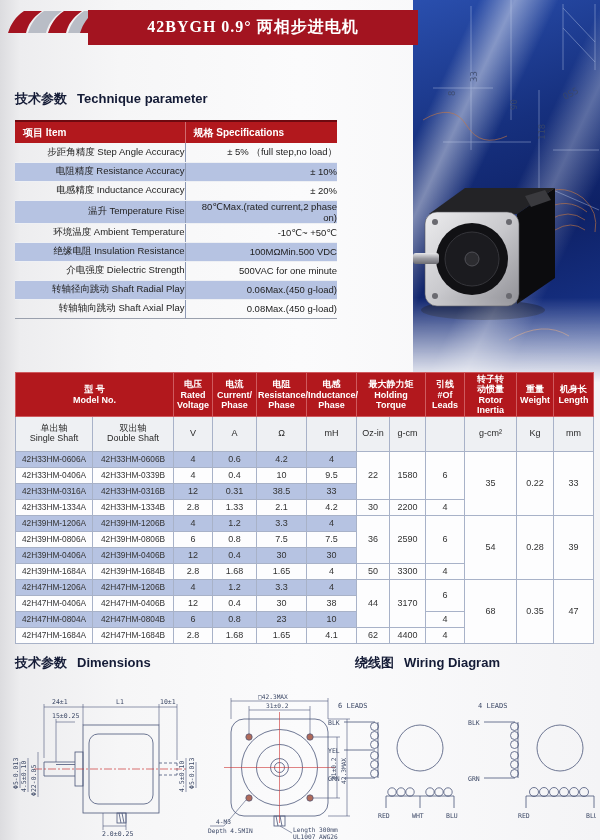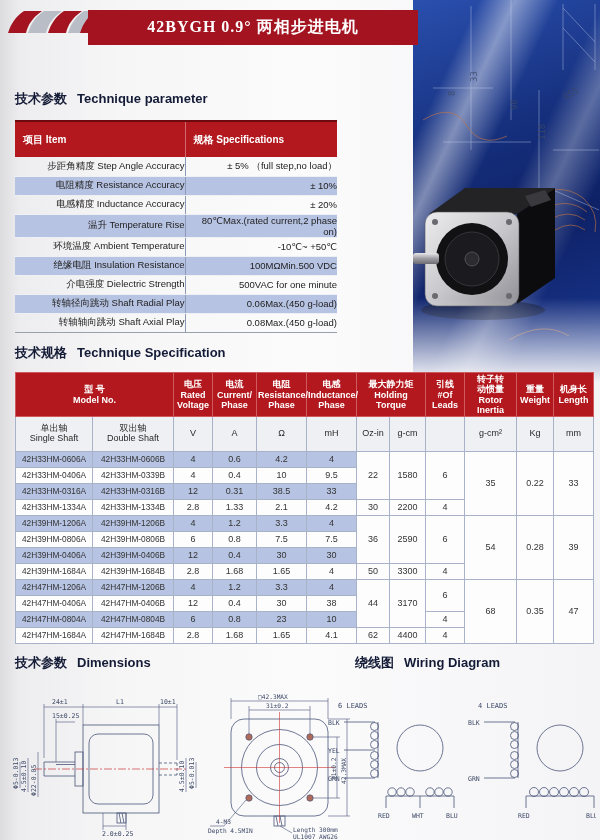--- a/index.html
+++ b/index.html
@@ -34,21 +34,21 @@
   
   .sec-title{ position:absolute; font-size:13px; font-weight:bold; color:#141b36; }
   .sec-title .en{ margin-left:10px; }
 
   
   .param-table{
     position:absolute; left:15px; top:120px; width:322px;
     border-collapse:collapse; table-layout:fixed; font-size:9.5px; color:#222;
   }
   .param-table th{
-    background:#b2181d; color:#fff; font-weight:bold; text-align:left; height:36px;
+    background:#b2181d; color:#fff; font-weight:bold; text-align:left; height:22px;
     padding:0 0 0 8px; border-top:2px solid #6d0a10; font-size:10px;
   }
   .param-table td{ height:19px; padding:0 0 0 8px;text-align:right; }
   .param-table .c2{ border-left:1px solid #8e9ab5; }
   .param-table th.c2{ border-left:1px solid #d06a6e;margin-top:25px; }
   .param-table tr.blue td{ background:#b6c3e2; }
   .param-table tr td{ border-bottom:1px solid #eef0f4; }
   .param-table tr:last-child td{ border-bottom:1px solid #9aa0ad; }
 
   
@@ -193,23 +193,20 @@
           <td>转轴径向跳动 Shaft Radial Play</td>
           <td class="c2">0.06Max.(450 g-load)</td>
         </tr>
     <tr>
           <td>转轴轴向跳动 Shaft Axial Play</td>
           <td class="c2">0.08Max.(450 g-load)</td>
         </tr>
   </tbody>
     </table>
 
-  <div class="sec-title" style="left:15px; top:344px;">
-    <span>技术规格</span><span class="en">Technique Specification</span>
-  </div>
 
   <table class="spec-table">
     <colgroup>
       <col style="width:77px">
         <col style="width:81px">
         <col style="width:39px">
         <col style="width:44px">
       <col style="width:50px">
         <col style="width:50px">
         <col style="width:33px">

